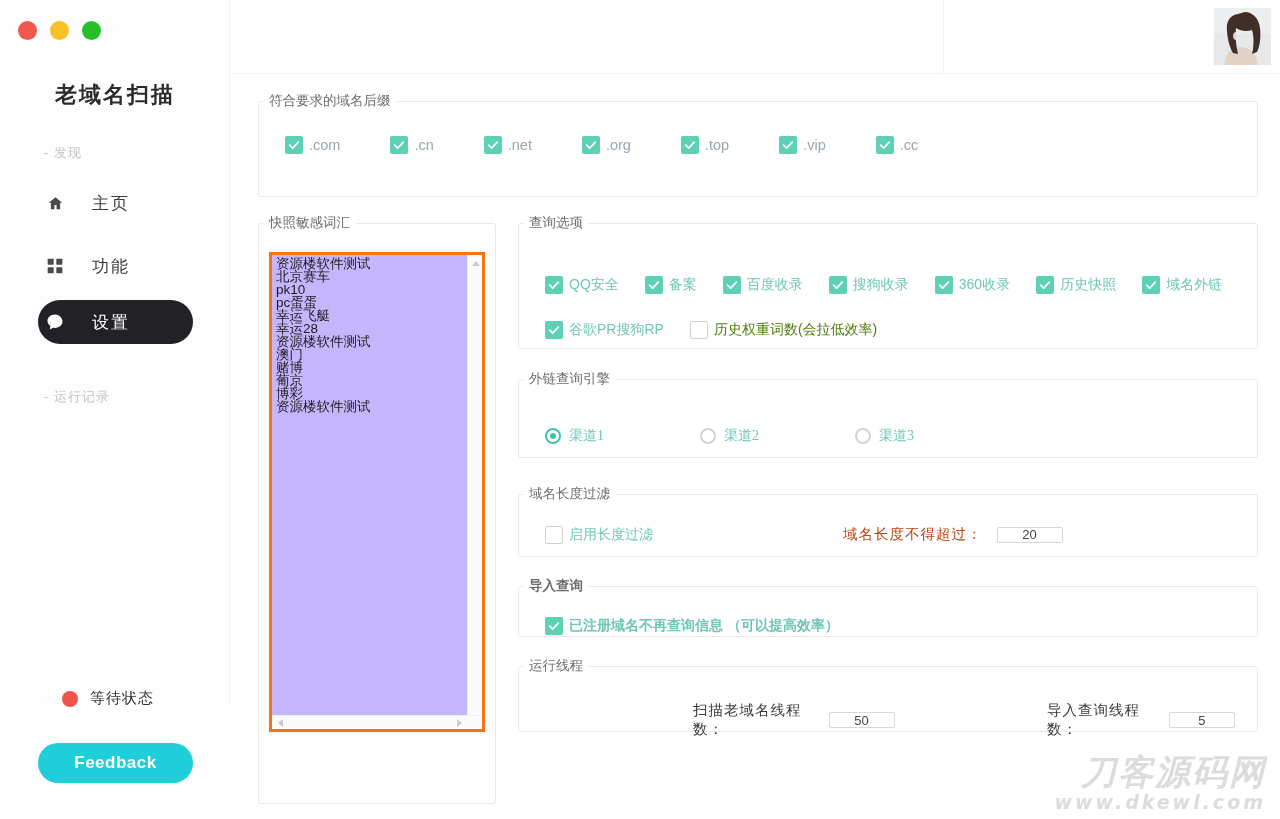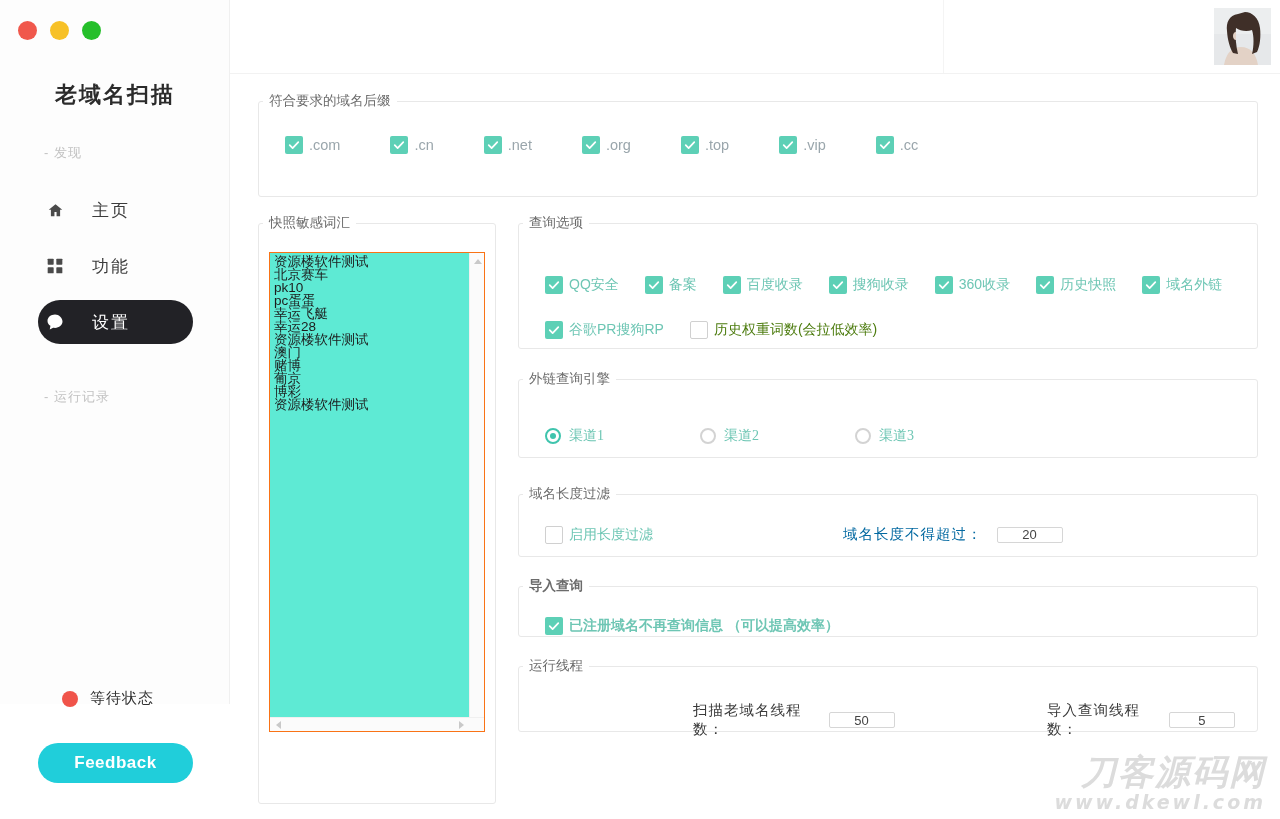--- a/index.html
+++ b/index.html
@@ -47,21 +47,21 @@
   .nav-item .nav-icon {
     width: 34px; display: flex; align-items: center; justify-content: center;
     color: #4a4a4a;
   }
   .nav-item .nav-label {
     font-size: 17px; color: #3b3b3b; margin-left: 20px; letter-spacing: 2px;
   }
   .nav-item.active { background: #222226; }
   .nav-item.active .nav-icon { color: #ffffff; }
   .nav-item.active .nav-label { color: #ffffff; }
-  .nav-home { top: 188px; }
+  .nav-home { top: 181px; }
   .nav-func { top: 244px; }
   .nav-set  { top: 300px; }
 
   .status-row {
     position: absolute; top: 689px; left: 62px;
     display: flex; align-items: center; gap: 12px;
   }
   .status-dot { width: 16px; height: 16px; border-radius: 50%; background: #f0544a; }
   .status-text { font-size: 15px; color: #333; letter-spacing: 1px; }
 
@@ -151,21 +151,21 @@
   .rb.on .circ { border-color: #3fc4ad; }
   .rb .inner { width: 6px; height: 6px; border-radius: 50%; background: transparent; }
   .rb.on .inner { background: #3fc4ad; }
   .rb .rb-label { margin-left: 8px; font-size: 14px; color: #6ec6b4; }
 
   
   .len-row {
     position: absolute; top: 22px; left: 26px;
     display: flex; align-items: center;
   }
-  .len-label { font-size: 14.5px; color: #0369a1; margin-left: 190px; letter-spacing: 1px; font-family: Liberation Serif, serif; }
+  .len-label { font-size: 14.5px; color: #c2410c; margin-left: 190px; letter-spacing: 1px; font-family: Liberation Serif, serif; }
   .num-input {
     width: 66px; height: 16px; border: 1px solid #d6d6d6; border-radius: 2px;
     text-align: center; font-size: 13px; color: #444; background: #fff;
     margin-left: 14px;
     font-family: "Liberation Sans", sans-serif;
   }
 
   
   .import-row { position: absolute; top: 22px; left: 26px; display: flex; align-items: center; }
   .import-note { font-size: 14px; color: #6ec6b4; margin-left: 4px; }
@@ -173,21 +173,21 @@
   
   .thread-row { position: absolute; top: 26px; left: 26px; display: flex; align-items: center; width: 690px; }
   .thread-label { font-size: 14.5px; color: #3a3a3a; letter-spacing: 1px; }
   .thread-gap { width: 175px; }
   .thread-lead { width: 170px; }
 
   
   .listbox {
     position: absolute; top: 20px; left: 10px;
     width: 216px; height: 480px;
-    border: 1px solid #f97316; background: #5eead4;
+    border: 3px solid #f97316; background: #c4b5fd;
     overflow: hidden;
   }
   .listbox-text {
     position: absolute; top: 2px; left: 4px; right: 18px;
     font-size: 13.5px; color: #1c1c1c;
     line-height: 13px;
     white-space: pre;
     font-family: "Liberation Sans", sans-serif;
   }
   .vscroll {

